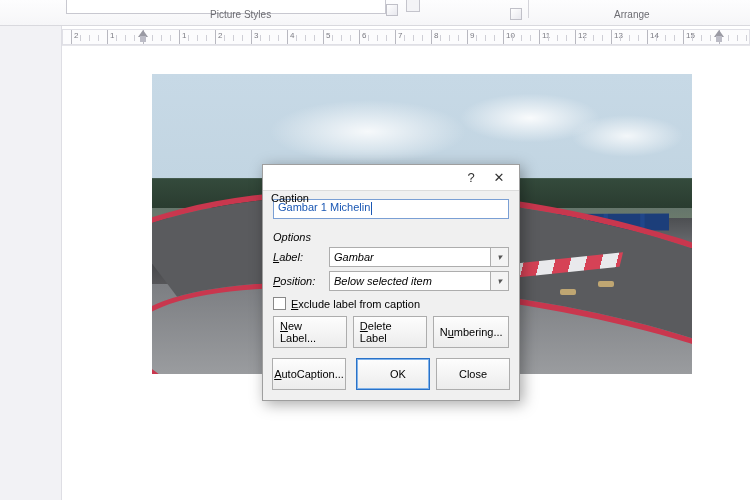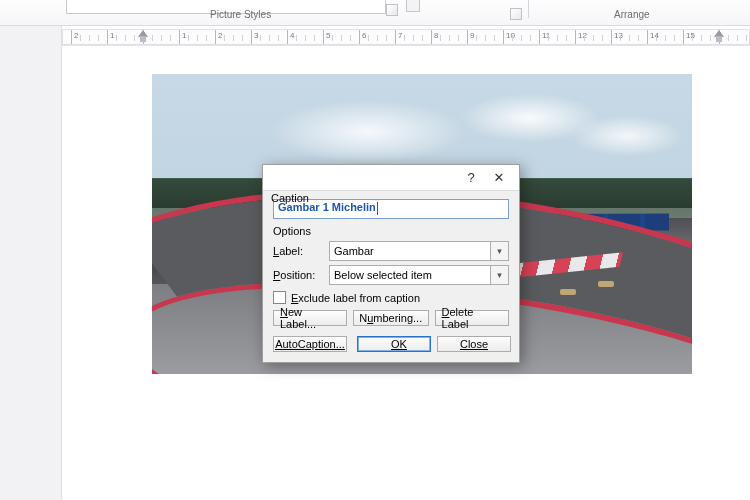--- a/index.html
+++ b/index.html
@@ -81,38 +81,38 @@
     font-size:11px; color:#000; }
   .dlg-title { height:26px; display:flex; align-items:center; padding:0 6px 0 8px; background:#fff;
     border-bottom:1px solid #dcdcdc; }
   .dlg-title-text { flex:1;margin-top:41px; }
   .dlg-tbtn { width:28px; height:20px; display:flex; align-items:center; justify-content:center;
     font-size:13px; color:#333; }
   .dlg-body { padding:8px 10px 10px; }
   .dlg-label { display:block; margin:2px 0 3px; }
   .dlg-input { width:100%; height:20px; border:1px solid #7a9fd4; padding:1px 4px;
     font-size:11px; color:#1a57b3; background:#fff; }
-  .dlg-input .sel { background:transparent; color:#1a57b3; font-weight:700; }
+  .dlg-input .sel { background:transparent; color:#1a57b3; font-weight:400; }
   .caret { display:inline-block; width:1px; height:13px; background:#1a57b3; vertical-align:middle; margin-left:1px; }
-  .dlg-section { margin-top:6px; }
+  .dlg-section { margin-top:12px;font-style:italic; }
   .opt-row { display:flex; align-items:center; margin:4px 0;border-radius:6px; }
   .opt-label { width:56px; }
   .opt-select { flex:1; height:20px; border:1px solid #adadad; background:#fff;
     display:flex; align-items:center; padding:0 4px; position:relative; }
   .opt-select .chev { position:absolute; right:0; top:0; width:18px; height:100%;
     border-left:1px solid #adadad; display:flex; align-items:center; justify-content:center;
     font-size:9px; color:#555; background:#f4f4f4; }
   .chk-row { display:flex; align-items:center; margin:6px 0 6px; }
   .chk { width:13px; height:13px; border:1px solid #888; background:#fff; margin-right:5px; }
   .btn-row { display:flex; gap:6px; margin:2px 0; }
-  .dlg-btn { height:16px; border:1px solid #adadad; background:linear-gradient(#fdfdfd,#ececec);
+  .dlg-btn { height:32px; border:1px solid #adadad; background:linear-gradient(#fdfdfd,#ececec);
     font-size:11px; padding:0 6px; min-width:70px; display:flex; align-items:center; justify-content:center; }
   .dlg-btn u { text-decoration:underline; }
   .dlg-btn.primary { border:1px solid #2a72c8; box-shadow:inset 0 0 0 1px #7fb2ea;padding-left:16px; }
-  .footer-row { display:flex; justify-content:space-between; margin-top:10px; gap:5px;text-decoration:underline; }
+  .footer-row { display:flex; justify-content:center; margin-top:10px; gap:5px; }
   .footer-row .dlg-btn { min-width:74px; }
   .footer-spacer { flex:1; }
   .ok-close { display:flex; gap:6px; }
 </style>
 </head>
 <body>
 
 <div class="ribbon">
 
   <div class="rib-pstyles"></div>
@@ -294,24 +294,24 @@
         <div class="chk-row">
           <div class="chk"></div>
           <span><u>E</u>xclude label from caption</span>
         </div>
 
         <div class="btn-row">
           <div class="dlg-btn">
               <span><u>N</u>ew Label...</span>
             </div>
           <div class="dlg-btn">
+              <span><u>D</u>elete Label</span>
+            </div>
+          <div class="dlg-btn">
               <span>N<u>u</u>mbering...</span>
-            </div>
-          <div class="dlg-btn">
-              <span><u>D</u>elete Label</span>
             </div>
         </div>
 
         <div class="footer-row">
           <div class="dlg-btn">
               <span><u>A</u>utoCaption...</span>
             </div>
           <div class="footer-spacer"></div>
           <div class="ok-close">
             <div class="dlg-btn primary">

